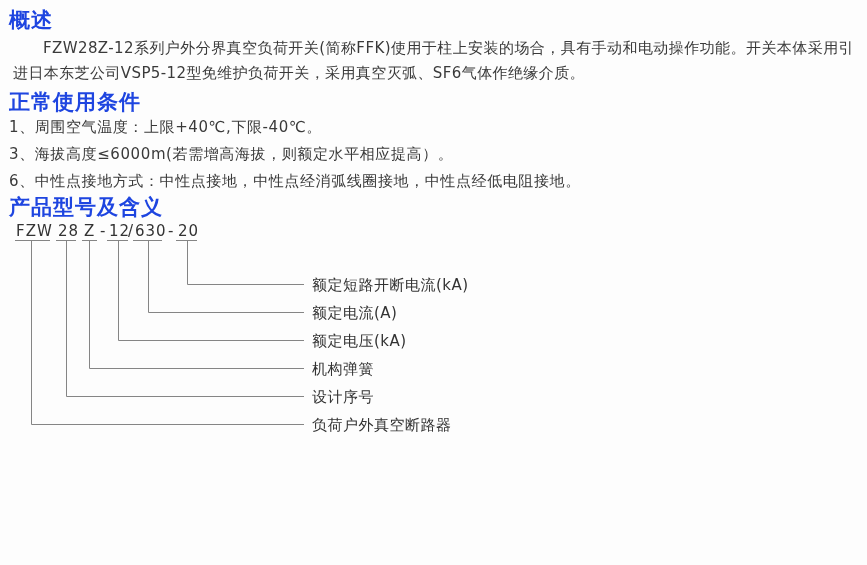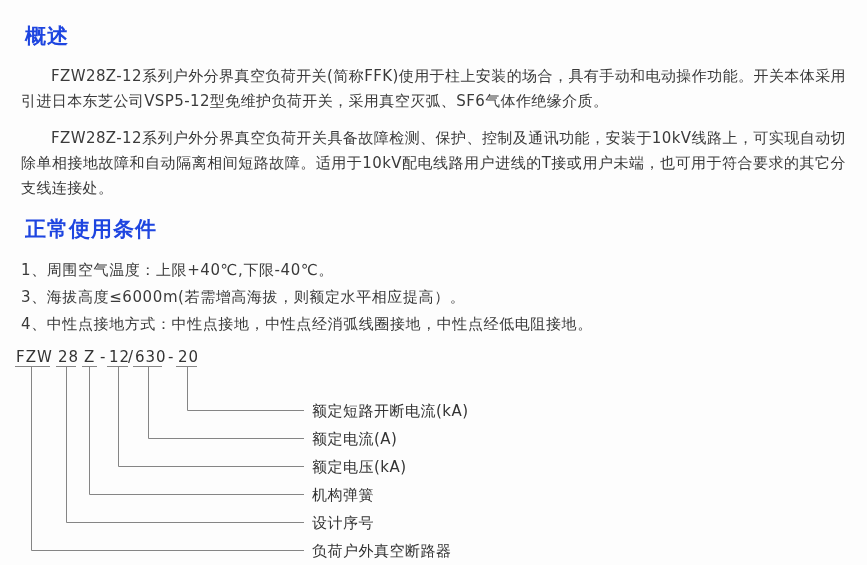--- a/index.html
+++ b/index.html
@@ -15,37 +15,37 @@
     font-family: "DejaVu Sans", "Liberation Sans", sans-serif;
     color: var(--text);
     overflow: hidden;
   }
   .page { padding: 8px 9px 0 9px; box-sizing: border-box; }
   h2.sec-heading {
     color: var(--heading-blue);
     font-size: 21px;
     font-weight: 700;
     letter-spacing: 1px;
-    margin: 16px;
+    margin: 0;
     line-height: 24px;
   }
   .overview-heading { margin-bottom: 6px; }
   .conditions-heading { margin-top: 16px; margin-bottom: 8px; }
   .model-heading { margin-top: 11px; margin-bottom: 0; }
   p.body-par {
-    margin: 12px;
+    margin: 4px;
     font-size: 15px;
     line-height: 25px;
     text-indent: 2em;
     text-align: justify;
     letter-spacing: 0.4px;
   }
   ul.cond-list {
     list-style: none;
-    margin: 12px;
+    margin: 0;
     padding: 0;
   }
   ul.cond-list li {
     font-size: 15px;
     line-height: 27px;
     letter-spacing: 0.6px;
   }
   svg.model-diagram { display: block; margin-top: 5px; }
   svg .code-text {
     font-family: "DejaVu Sans", "Liberation Sans", sans-serif;
@@ -67,30 +67,30 @@
 </style>
 </head>
 <body>
 
 <main class="page">
 
   <h2 class="sec-heading overview-heading">概述</h2>
 
   <p class="body-par">FZW28Z-12系列户外分界真空负荷开关(简称FFK)使用于柱上安装的场合，具有手动和电动操作功能。开关本体采用引进日本东芝公司VSP5-12型免维护负荷开关，采用真空灭弧、SF6气体作绝缘介质。</p>
 
-  <p class="body-par">FZW28Z-12系列户外分界真空负荷开关具备故障检测、保护、控制及通讯功能，安装于10kV线路上，可实现自动切除单相接地故障和自动隔离相间短路故障。适用于10kV配电线路用户进线的T接或用户未端，也可用于符合要求的其它分支线连接处。</p>
 
   <h2 class="sec-heading conditions-heading">正常使用条件</h2>
 
   <ul class="cond-list">
     <li>1、周围空气温度：上限+40℃,下限-40℃。</li>
     <li>3、海拔高度≤6000m(若需增高海拔，则额定水平相应提高）。</li>
-    <li>4、中性点接地方式：中性点接地，中性点经消弧线圈接地，中性点经低电阻接地。</li>
+    <li>6、中性点接地方式：中性点接地，中性点经消弧线圈接地，中性点经低电阻接地。</li>
   </ul>
 
+  <h2 class="sec-heading model-heading">产品型号及含义</h2>
 
   <svg class="model-diagram" width="849" height="212" viewBox="0 0 849 212" xmlns="http://www.w3.org/2000/svg">
 
     <text class="code-text" x="7" y="12">FZW</text>
     <text class="code-text" x="49" y="12">28</text>
     <text class="code-text" x="75" y="12">Z</text>
     <text class="code-text" x="91" y="12">-</text>
     <text class="code-text" x="100" y="12">12</text>
     <text class="code-text" x="119" y="12">/</text>
     <text class="code-text" x="126" y="12">630</text>

